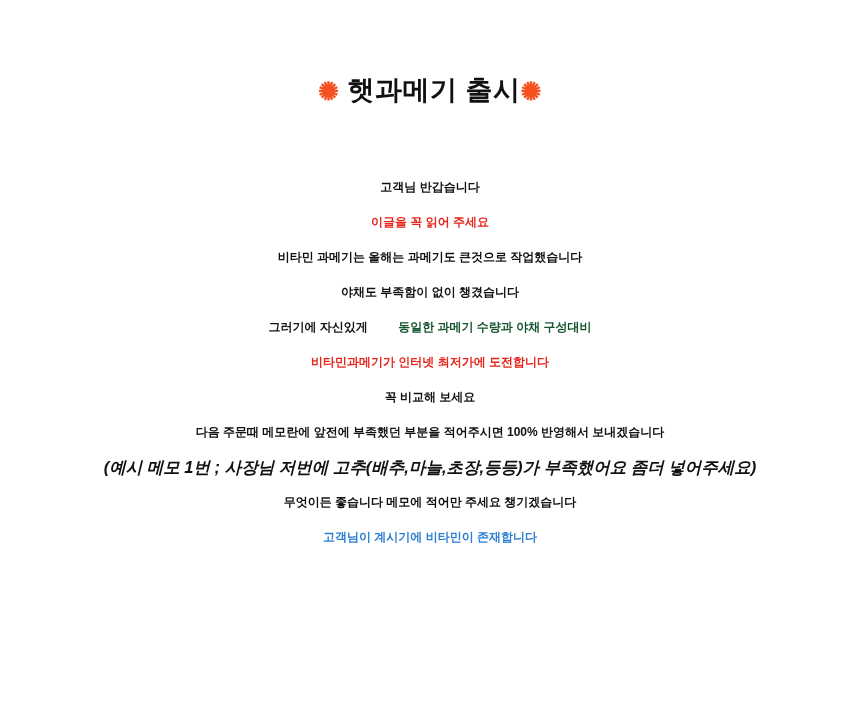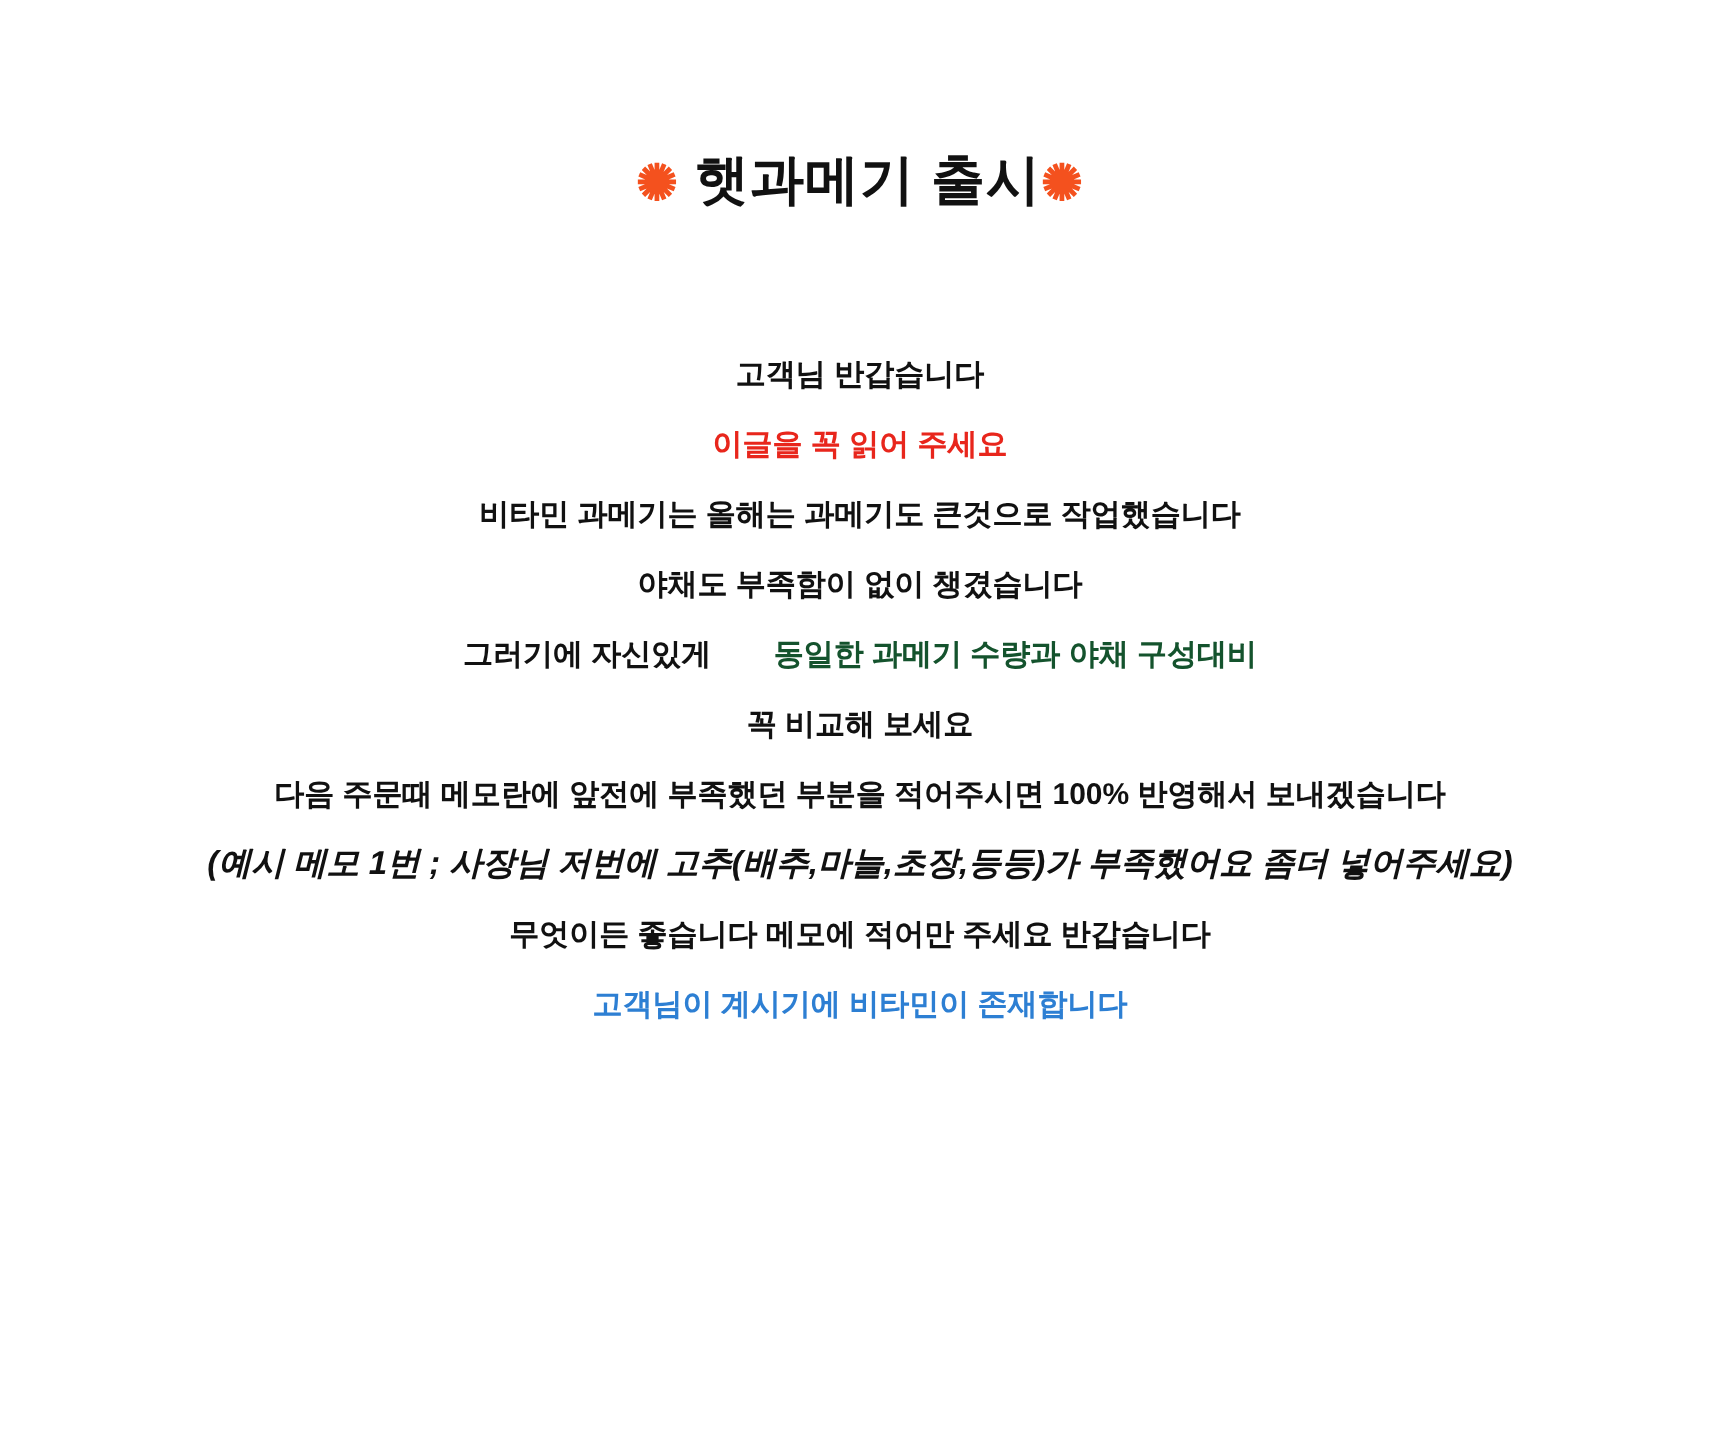--- a/index.html
+++ b/index.html
@@ -36,21 +36,21 @@
     color: #f4511e;
     font-size: 25px;
     vertical-align: middle;
   }
   .body-block {
     margin-top: 62px;
     width: 860px;
     text-align: center;
   }
   .line {
-    font-size: 15px;
+    font-size: 12px;
     font-weight: bold;
     line-height: 35px;
     color: #111111;
     white-space: nowrap;
   }
   .line.red {
     color: #e8261c;
   }
   .line.blue {
     color: #2d7fd3;
@@ -75,20 +75,21 @@
   </div>
 
   <div class="body-block">
     <div class="line">고객님 반갑습니다</div>
     <div class="line red">이글을 꼭 읽어 주세요</div>
     <div class="line">비타민 과메기는 올해는 과메기도 큰것으로 작업했습니다</div>
     <div class="line">야채도 부족함이 없이 챙겼습니다</div>
     <div class="line">
       <span>그러기에 자신있게 </span><span class="red-seg">동일한 과메기 수량과 야채 구성대비</span>
     </div>
+    <div class="line red">비타민과메기가 인터넷 최저가에 도전합니다</div>
     <div class="line">꼭 비교해 보세요</div>
     <div class="line">다음 주문때 메모란에 앞전에 부족했던 부분을 적어주시면 100% 반영해서 보내겠습니다</div>
     <div class="line small">(예시 메모 1번 ; 사장님 저번에 고추(배추,마늘,초장,등등)가 부족했어요 좀더 넣어주세요)</div>
-    <div class="line">무엇이든 좋습니다 메모에 적어만 주세요 반갑습니다</div>
+    <div class="line">무엇이든 좋습니다 메모에 적어만 주세요 챙기겠습니다</div>
     <div class="line blue">고객님이 계시기에 비타민이 존재합니다</div>
   </div>
 
 </div>
 
 </body></html>

